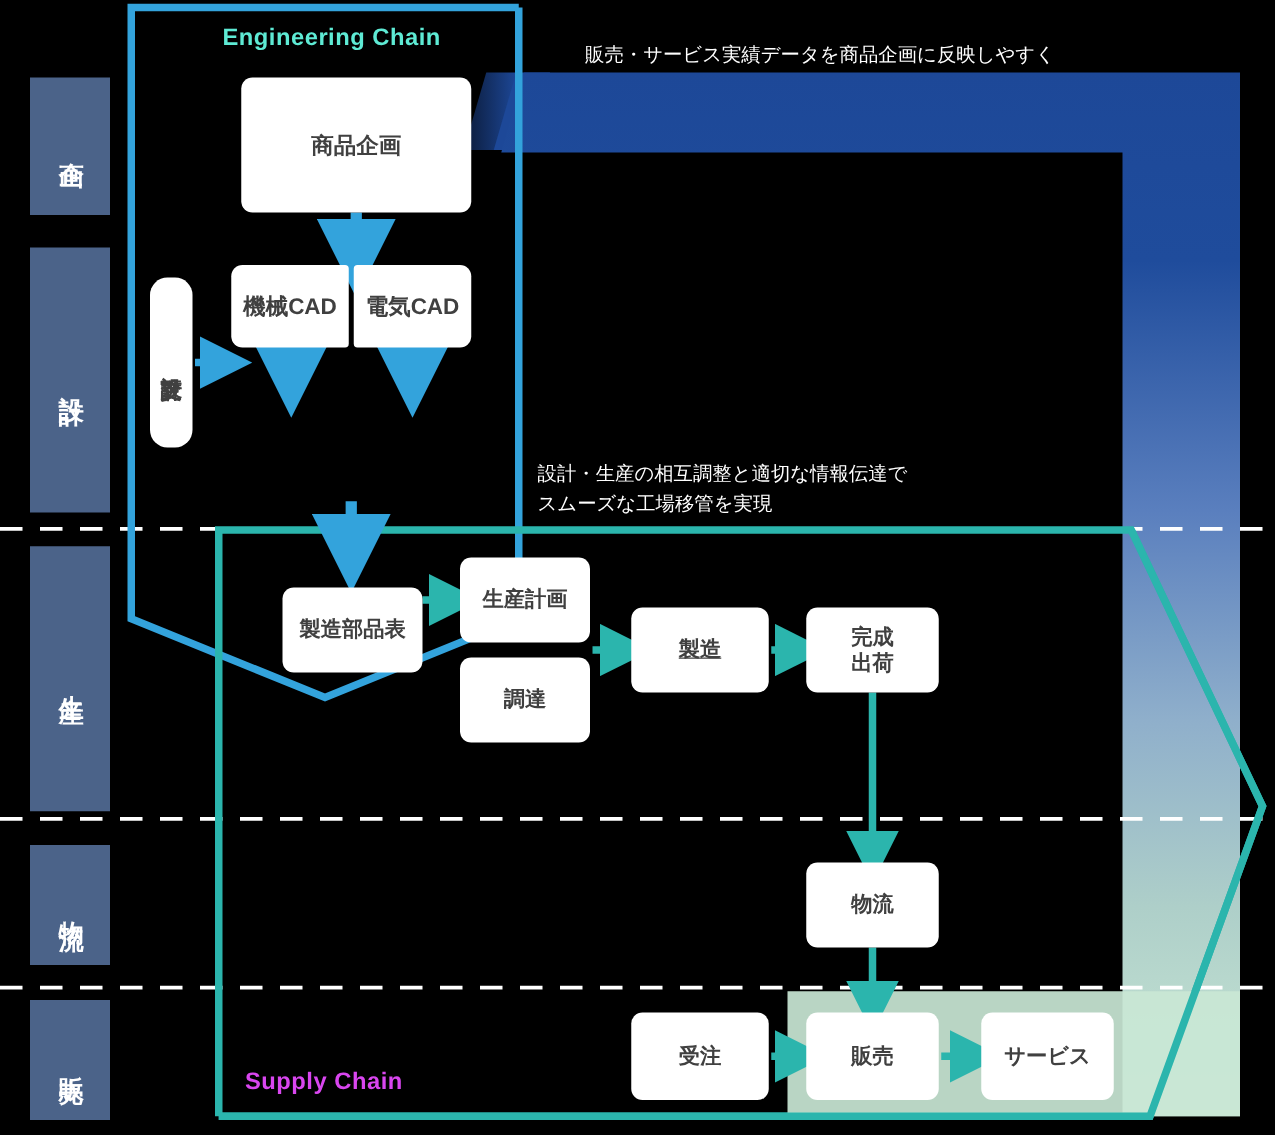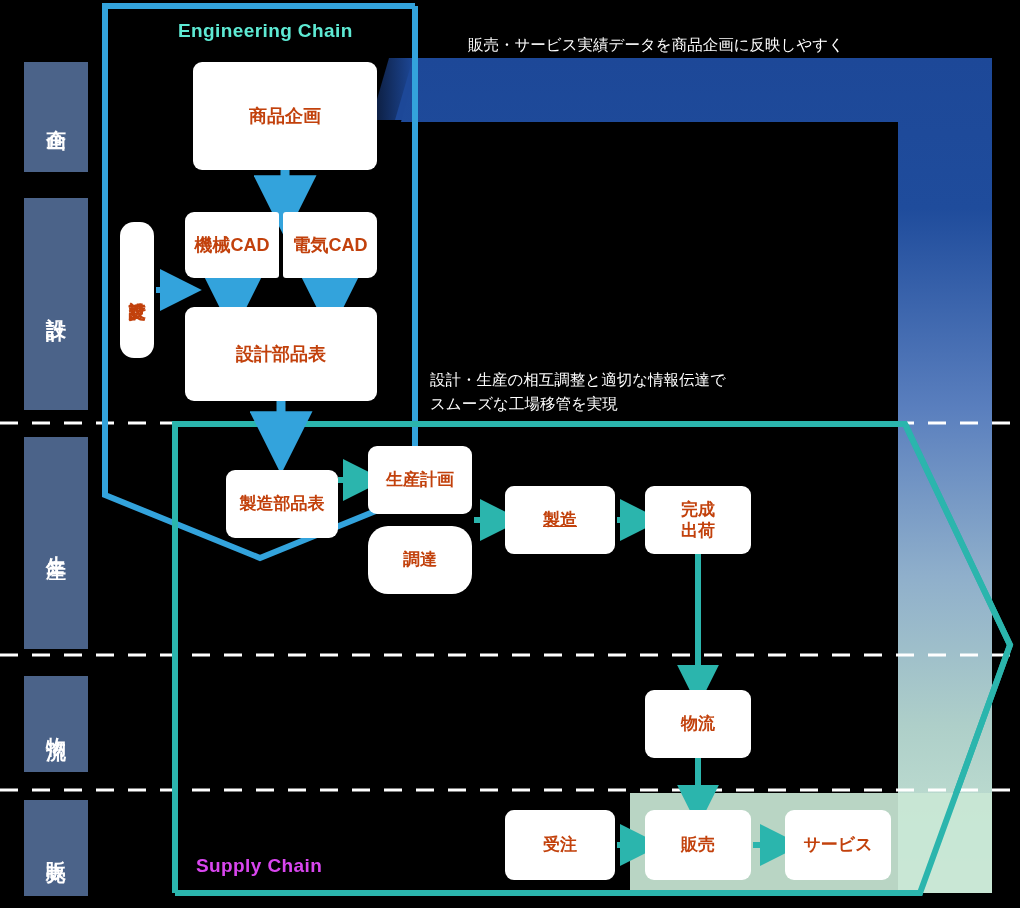--- a/index.html
+++ b/index.html
@@ -9,21 +9,21 @@
   #svg-bg{z-index:1;}
   #svg-flow{z-index:3;}
   .phase{
     position:absolute;background:#4B6389;color:#ffffff;
     display:flex;align-items:center;justify-content:center;
     writing-mode:vertical-rl;text-orientation:upright;
     font-weight:bold;font-size:20px;letter-spacing:3px;line-height:1.15;
     z-index:4;
   }
   .node{
-    position:absolute;background:#ffffff;color:#c2410c;border-radius:9px;
+    position:absolute;background:#ffffff;color:#404040;border-radius:9px;
     display:flex;align-items:center;justify-content:center;text-align:center;
     font-weight:bold;font-size:18px;line-height:1.25;z-index:5;
   }
   .node.small{font-size:17px;}
   .node.vert{
     writing-mode:vertical-rl;text-orientation:upright;
     font-size:17px;letter-spacing:1px;border-radius:14px;
   }
   .chain-label{position:absolute;font-weight:bold;font-size:19px;letter-spacing:.4px;z-index:6;}
   #eng-chain-label{color:#5eead4;left:178px;top:20px;}
@@ -113,27 +113,26 @@
 スムーズな工場移管を実現</div>
 
   <div class="node" style="left:193px;top:62px;width:184px;height:108px;">商品企画</div>
 
   <div class="node vert" style="left:120px;top:222px;width:34px;height:136px;">設計変更</div>
 
   <div class="node" style="left:185px;top:212px;width:94px;height:66px;border-top-right-radius:3px;border-bottom-right-radius:3px;">機械CAD</div>
 
   <div class="node" style="left:283px;top:212px;width:94px;height:66px;border-top-left-radius:3px;border-bottom-left-radius:3px;">電気CAD</div>
 
-  <div class="node" style="left:185px;top:307px;width:192px;height:94px;">設計部品表</div>
 
   <div class="node small" style="left:226px;top:470px;width:112px;height:68px;">製造部品表</div>
 
   <div class="node small" style="left:368px;top:446px;width:104px;height:68px;">生産計画</div>
 
-  <div class="node small" style="left:368px;top:526px;width:104px;height:68px;border-radius:20px;">調達</div>
+  <div class="node small" style="left:368px;top:526px;width:104px;height:68px;">調達</div>
 
   <div class="node small" style="left:505px;top:486px;width:110px;height:68px;text-decoration:underline;">製造</div>
 
   <div class="node small" style="left:645px;top:486px;width:106px;height:68px;white-space:pre-line;">完成
 出荷</div>
 
   <div class="node small" style="left:645px;top:690px;width:106px;height:68px;">物流</div>
 
   <div class="node small" style="left:505px;top:810px;width:110px;height:70px;">受注</div>
 

